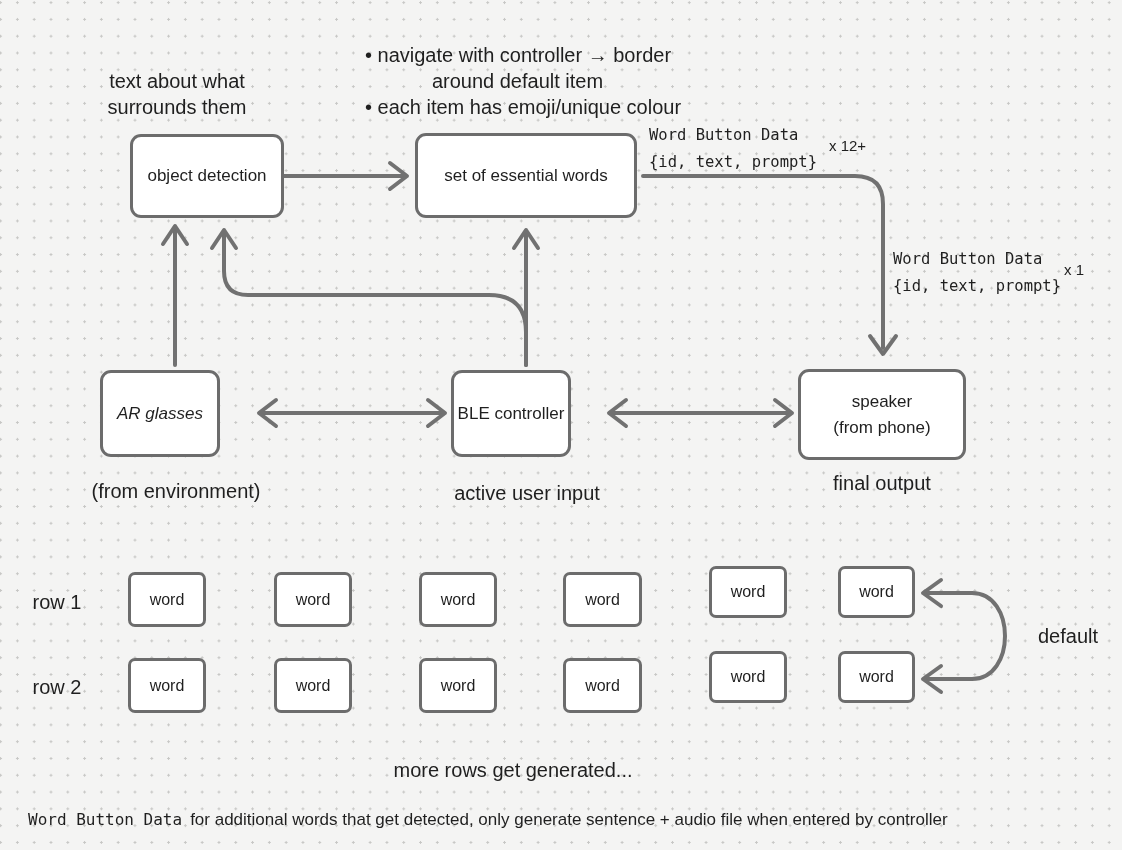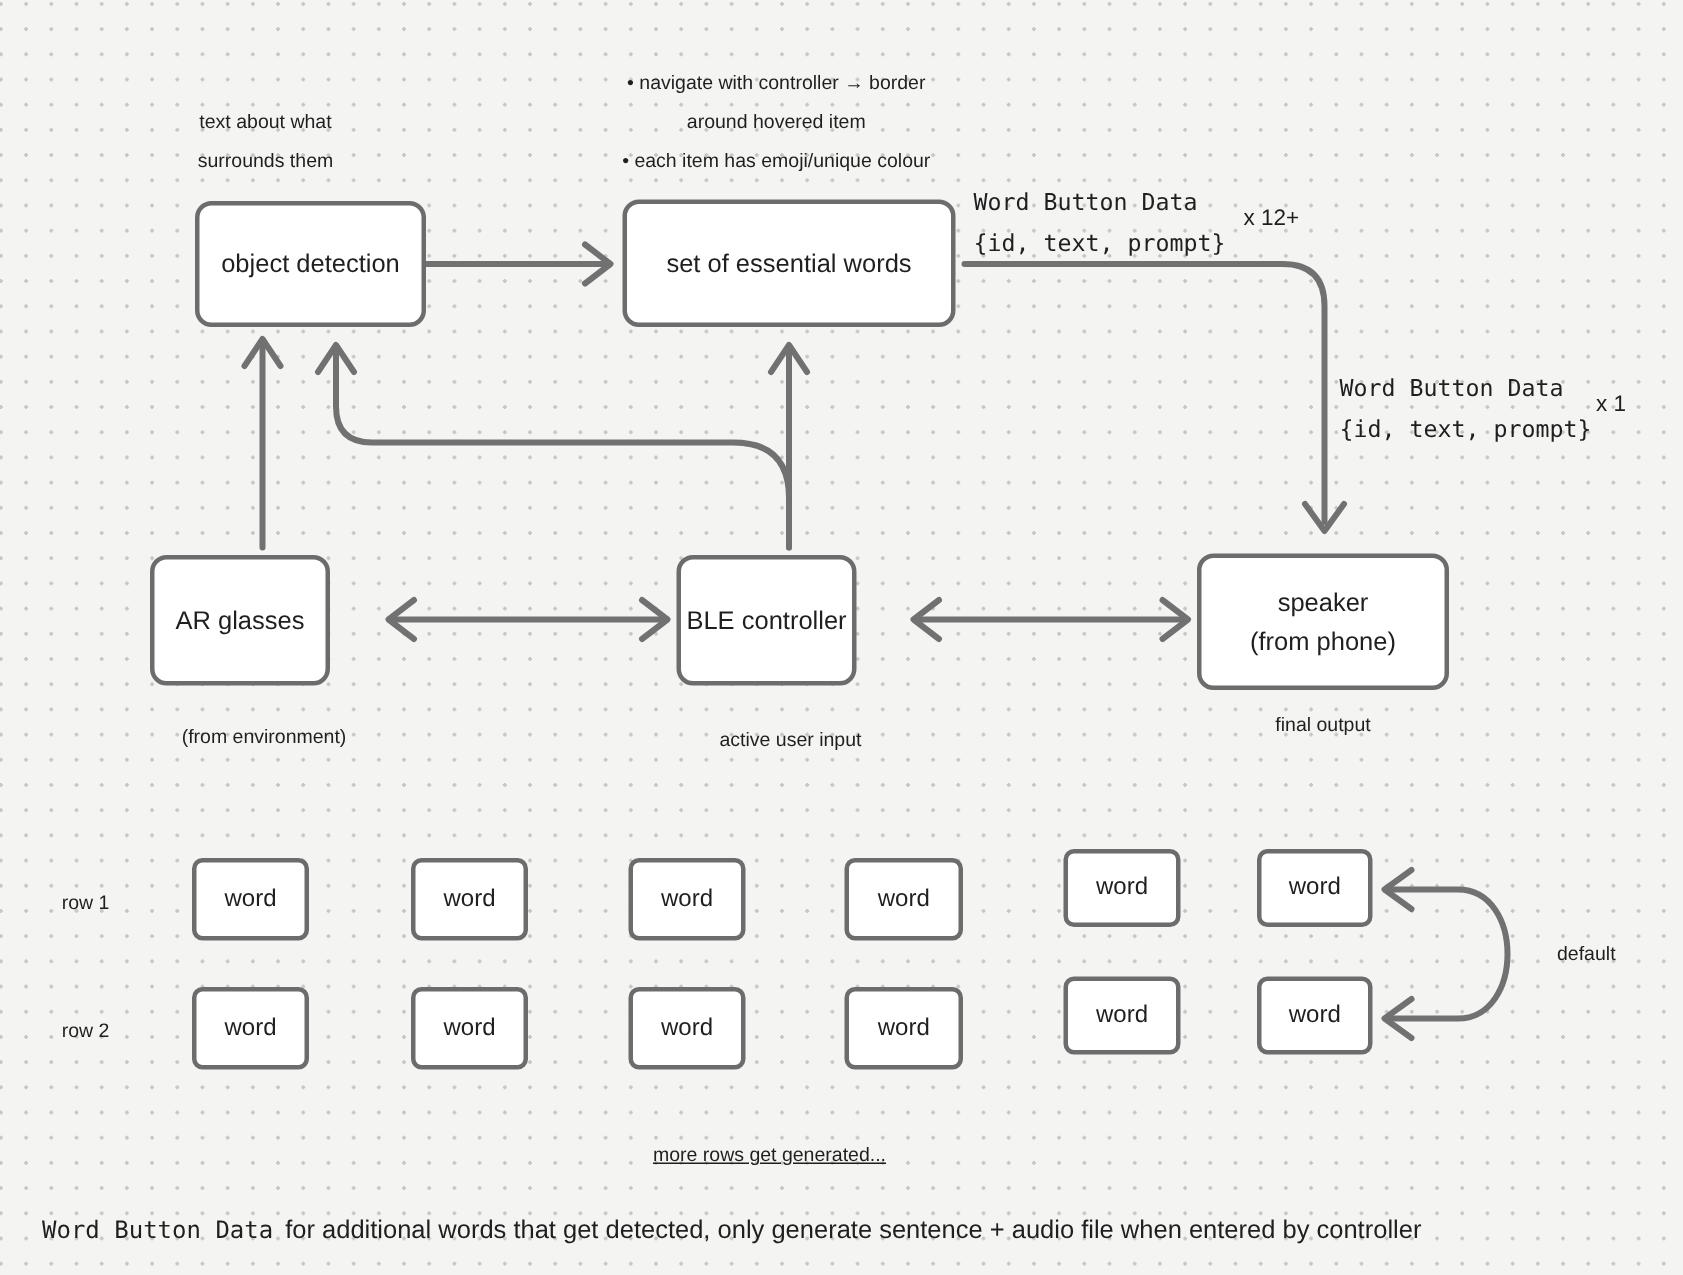--- a/index.html
+++ b/index.html
@@ -17,21 +17,21 @@
     stroke:#717171; stroke-width:4; fill:none;
     stroke-linecap:round; stroke-linejoin:round;
   }
   .box {
     position:absolute; background:#ffffff;
     border:3.5px solid #6c6c6c; border-radius:11px;
     display:flex; flex-direction:column; align-items:center; justify-content:center;
     text-align:center; font-size:17px; line-height:1.5; box-sizing:border-box;
   }
   .cell { border-radius:7px; font-size:16px; }
-  .label { position:absolute; text-align:center; font-size:13px; line-height:26px; white-space:nowrap; }
+  .label { position:absolute; text-align:center; font-size:20px; line-height:26px; white-space:nowrap; }
   .mono { font-family:"DejaVu Sans Mono", monospace; font-size:15.5px; }
   .wbd { position:absolute; font-family:"DejaVu Sans Mono", monospace; font-size:15.5px; line-height:27px; white-space:nowrap; text-align:left; }
   .mult { position:absolute; font-size:15px; white-space:nowrap; }
   .footer { position:absolute; left:28px; top:810px; font-size:17px; white-space:nowrap; }
   .footer .mono { font-size:16px; }
   .footer .rest { margin-left:8px; }
 </style>
 </head>
 <body>
 
@@ -83,21 +83,21 @@
     </g>
   </svg>
 
   <div class="label" style="left:77px; top:68px; width:200px;">
     <div>text about what</div>
     <div>surrounds them</div>
   </div>
 
   <div class="label" style="left:365px; top:42px; width:305px;">
     <div>• navigate with controller → border</div>
-    <div>around hovered item</div>
+    <div>around default item</div>
     <div>• each item has emoji/unique colour</div>
   </div>
 
   <div class="wbd" style="left:649px; top:122px;">
     <div>Word Button Data</div>
     <div>{id, text, prompt}</div>
   </div>
   <div class="mult" style="left:829px; top:137px;">x 12+</div>
 
   <div class="wbd" style="left:893px; top:246px;">
@@ -107,21 +107,21 @@
   <div class="mult" style="left:1064px; top:261px;text-align:center;">x 1</div>
 
   <div class="box" style="left:98px; top:134px; width:154px; height:84px;margin-left:32px;">
     <div>object detection</div>
   </div>
 
   <div class="box" style="left:415px; top:133px; width:222px; height:85px;">
     <div>set of essential words</div>
   </div>
 
-  <div class="box" style="left:100px; top:370px; width:120px; height:87px;">
+  <div class="box" style="left:100px; top:370px; width:120px; height:87px;font-style:italic;">
     <div>AR glasses</div>
   </div>
 
   <div class="box" style="left:451px; top:370px; width:120px; height:87px;align-items:center;">
     <div>BLE controller</div>
   </div>
 
   <div class="box" style="left:798px; top:369px; width:168px; height:91px;">
     <div>speaker</div>
     <div>(from phone)</div>
@@ -169,19 +169,19 @@
     </div>
   <div class="box cell" style="left:709px; top:651px; width:78px; height:52px;">
       <span>word</span>
     </div>
   <div class="box cell" style="left:838px; top:651px; width:77px; height:52px;">
       <span>word</span>
     </div>
 
   <div class="label" style="left:1038px; top:623px; width:84px; text-align:left;">default</div>
 
-  <div class="label" style="left:363px; top:757px; width:300px;text-decoration:underline;">more rows get generated...</div>
+  <div class="label" style="left:363px; top:757px; width:300px;">more rows get generated...</div>
 
   <div class="footer">
     <span class="mono">Word Button Data</span><span class="rest">for additional words that get detected, only generate sentence + audio file when entered by controller</span>
   </div>
 
 </div>
 
 </body></html>

